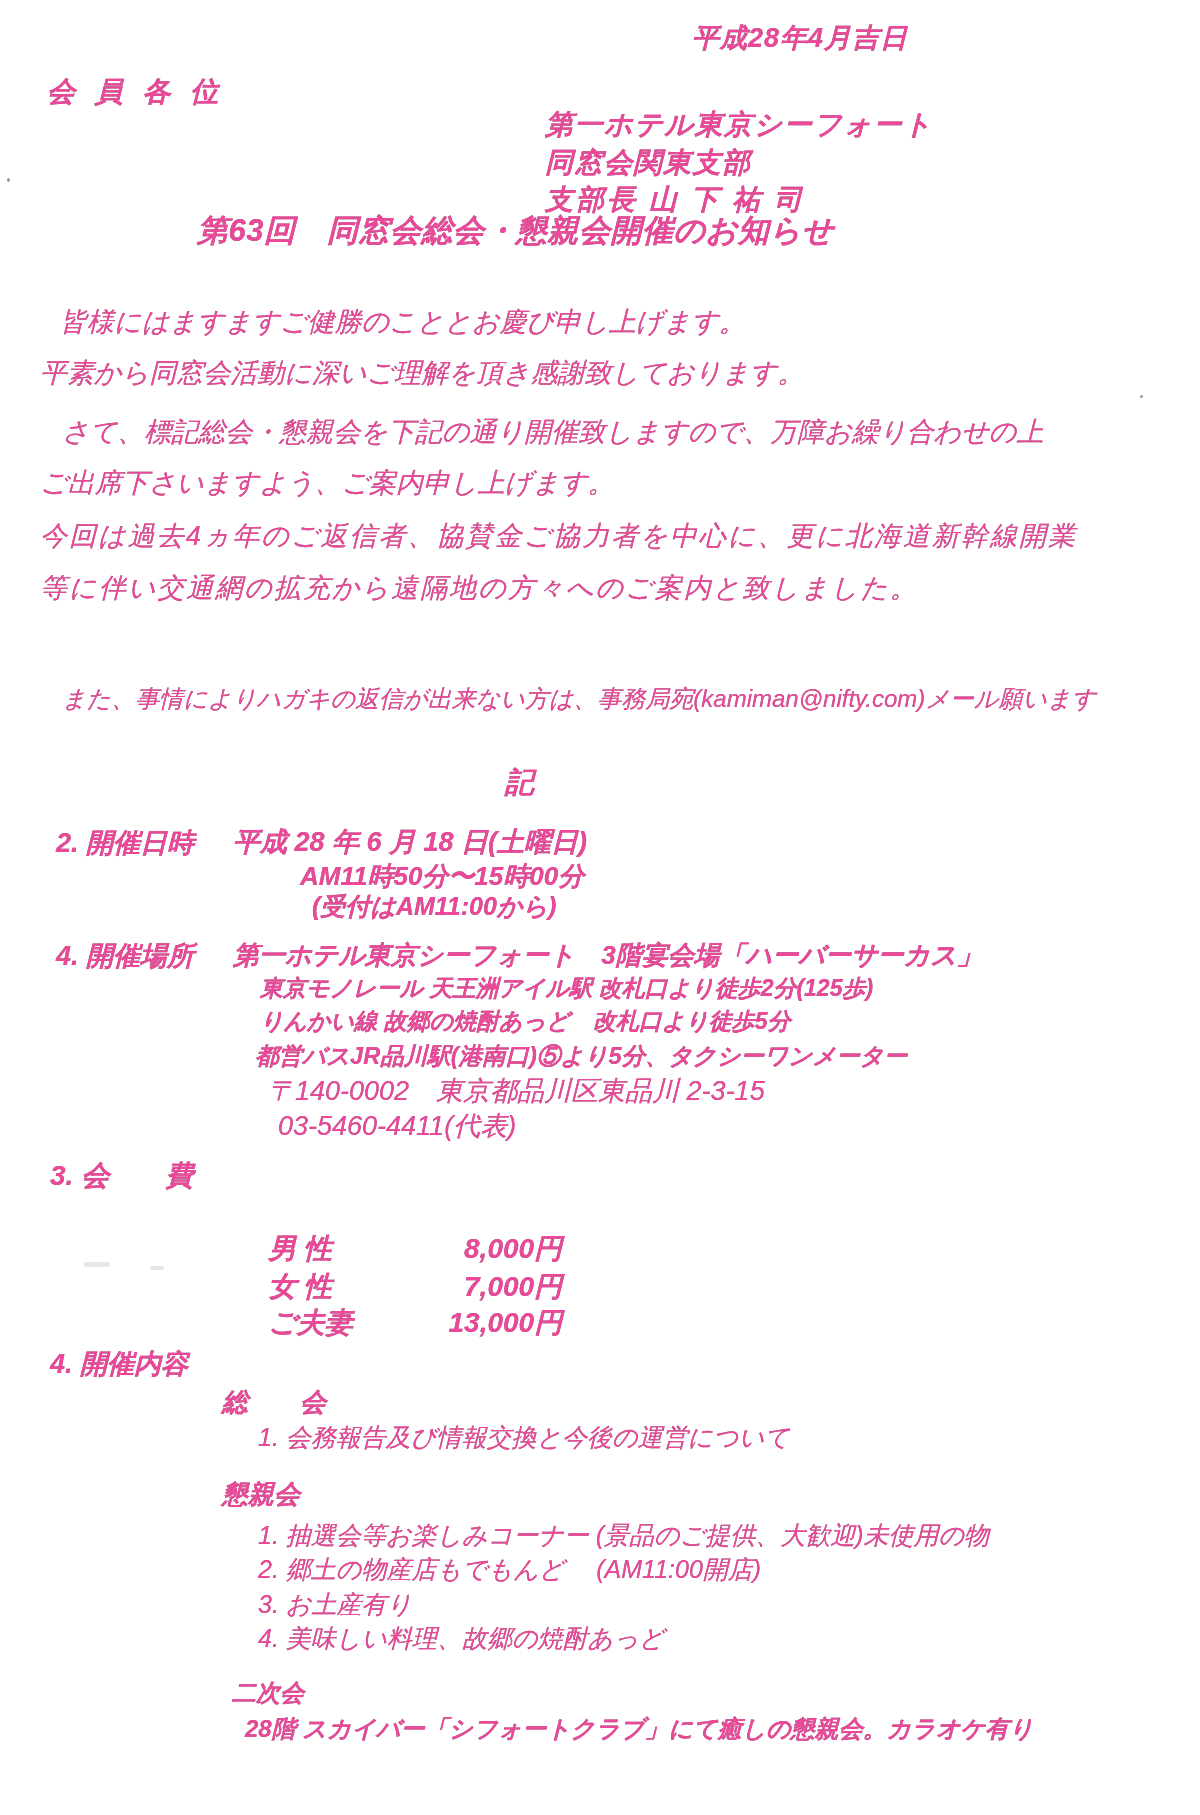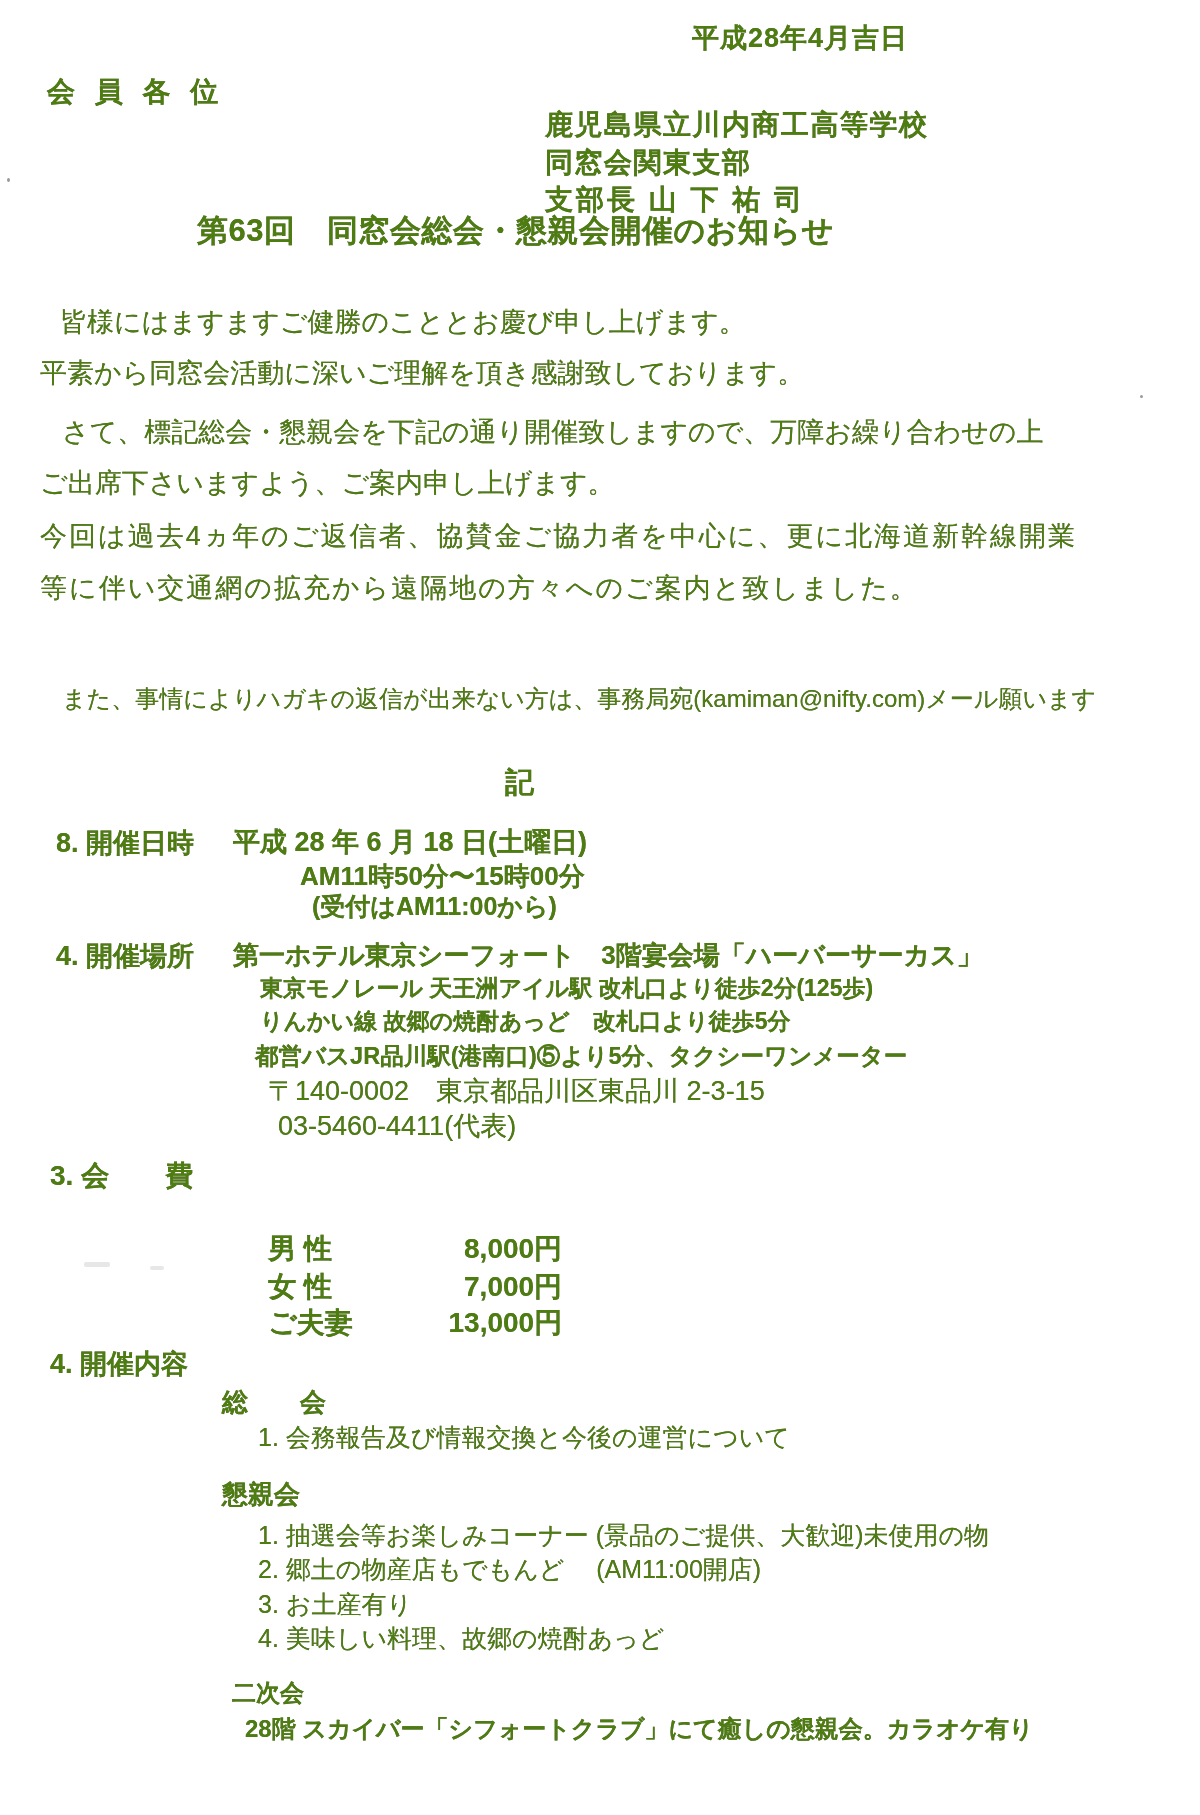--- a/index.html
+++ b/index.html
@@ -9,55 +9,56 @@
     margin:0 auto;
     background:#ffffff;
     overflow:hidden;
     font-family:"Liberation Sans", sans-serif;
     color:#1b1b1b;
   }
   .ln{
     position:absolute;
     white-space:pre;
     line-height:1.25;
-    color:#4d7c0f;
+    color:#ec4899;
     text-shadow:0 0 .4px rgba(0,0,0,.55); 
+    font-style:italic;
   }
   .b{font-weight:700;}
   .m{font-weight:500;}
   .r{font-weight:400;}
   .feelabel{display:inline-block;width:112px;}
   .feeamt{display:inline-block;width:182px;text-align:right;}
   .speck{position:absolute;background:#9a9a9a;border-radius:50%;}
   .smudge{position:absolute;background:#c9c9c9;opacity:.45;border-radius:2px;}
 </style>
 </head>
 <body>
 
 <div class="page">
 
   <div class="ln b" style="left:692px;top:22px;font-size:27px;letter-spacing:1px">平成28年4月吉日</div>
   <div class="ln b" style="left:47px;top:74px;font-size:28px;letter-spacing:6px">会 員 各 位</div>
-  <div class="ln b" style="left:545px;top:107px;font-size:28px;letter-spacing:1.5px">鹿児島県立川内商工高等学校</div>
+  <div class="ln b" style="left:545px;top:107px;font-size:28px;letter-spacing:1.5px">第一ホテル東京シーフォート</div>
   <div class="ln b" style="left:545px;top:145px;font-size:28px;letter-spacing:1.5px">同窓会関東支部</div>
   <div class="ln b" style="left:545px;top:182px;font-size:28px;letter-spacing:3px">支部長 山 下 祐 司</div>
 
   <div class="ln b" style="left:197px;top:212px;font-size:31px;letter-spacing:.5px">第63回　同窓会総会・懇親会開催のお知らせ</div>
 
   <div class="ln m" style="left:40px;top:357px;font-size:27px">平素から同窓会活動に深いご理解を頂き感謝致しております。</div>
   <div class="ln m" style="left:60px;top:306px;font-size:27px">皆様にはますますご健勝のこととお慶び申し上げます。</div>
   <div class="ln m" style="left:62px;top:416px;font-size:27px">さて、標記総会・懇親会を下記の通り開催致しますので、万障お繰り合わせの上</div>
   <div class="ln m" style="left:40px;top:467px;font-size:27px">ご出席下さいますよう、ご案内申し上げます。</div>
   <div class="ln m" style="left:40px;top:520px;font-size:27px;letter-spacing:2px">今回は過去4ヵ年のご返信者、協賛金ご協力者を中心に、更に北海道新幹線開業</div>
   <div class="ln m" style="left:40px;top:572px;font-size:27px;letter-spacing:2px">等に伴い交通網の拡充から遠隔地の方々へのご案内と致しました。</div>
   <div class="ln m" style="left:62px;top:684px;font-size:24px">また、事情によりハガキの返信が出来ない方は、事務局宛(kamiman@nifty.com)メール願います</div>
 
   <div class="ln b" style="left:505px;top:764px;font-size:29px">記</div>
 
-  <div class="ln b" style="left:56px;top:827px;font-size:27px">8. 開催日時</div>
+  <div class="ln b" style="left:56px;top:827px;font-size:27px">2. 開催日時</div>
   <div class="ln b" style="left:233px;top:826px;font-size:27px">平成 28 年 6 月 18 日(土曜日)</div>
   <div class="ln b" style="left:300px;top:860px;font-size:26px">AM11時50分〜15時00分</div>
   <div class="ln b" style="left:312px;top:891px;font-size:25px">(受付はAM11:00から)</div>
 
   <div class="ln b" style="left:56px;top:940px;font-size:27px">4. 開催場所</div>
   <div class="ln b" style="left:233px;top:939px;font-size:26px">第一ホテル東京シーフォート　3階宴会場「ハーバーサーカス」</div>
   <div class="ln b" style="left:260px;top:974px;font-size:23px">東京モノレール 天王洲アイル駅 改札口より徒歩2分(125歩)</div>
   <div class="ln b" style="left:260px;top:1007px;font-size:23px">りんかい線 故郷の焼酎あっど　改札口より徒歩5分</div>
   <div class="ln b" style="left:255px;top:1042px;font-size:23.5px">都営バスJR品川駅(港南口)⑤より5分、タクシーワンメーター</div>
   <div class="ln r" style="left:268px;top:1075px;font-size:27px">〒140-0002　東京都品川区東品川 2-3-15</div>

